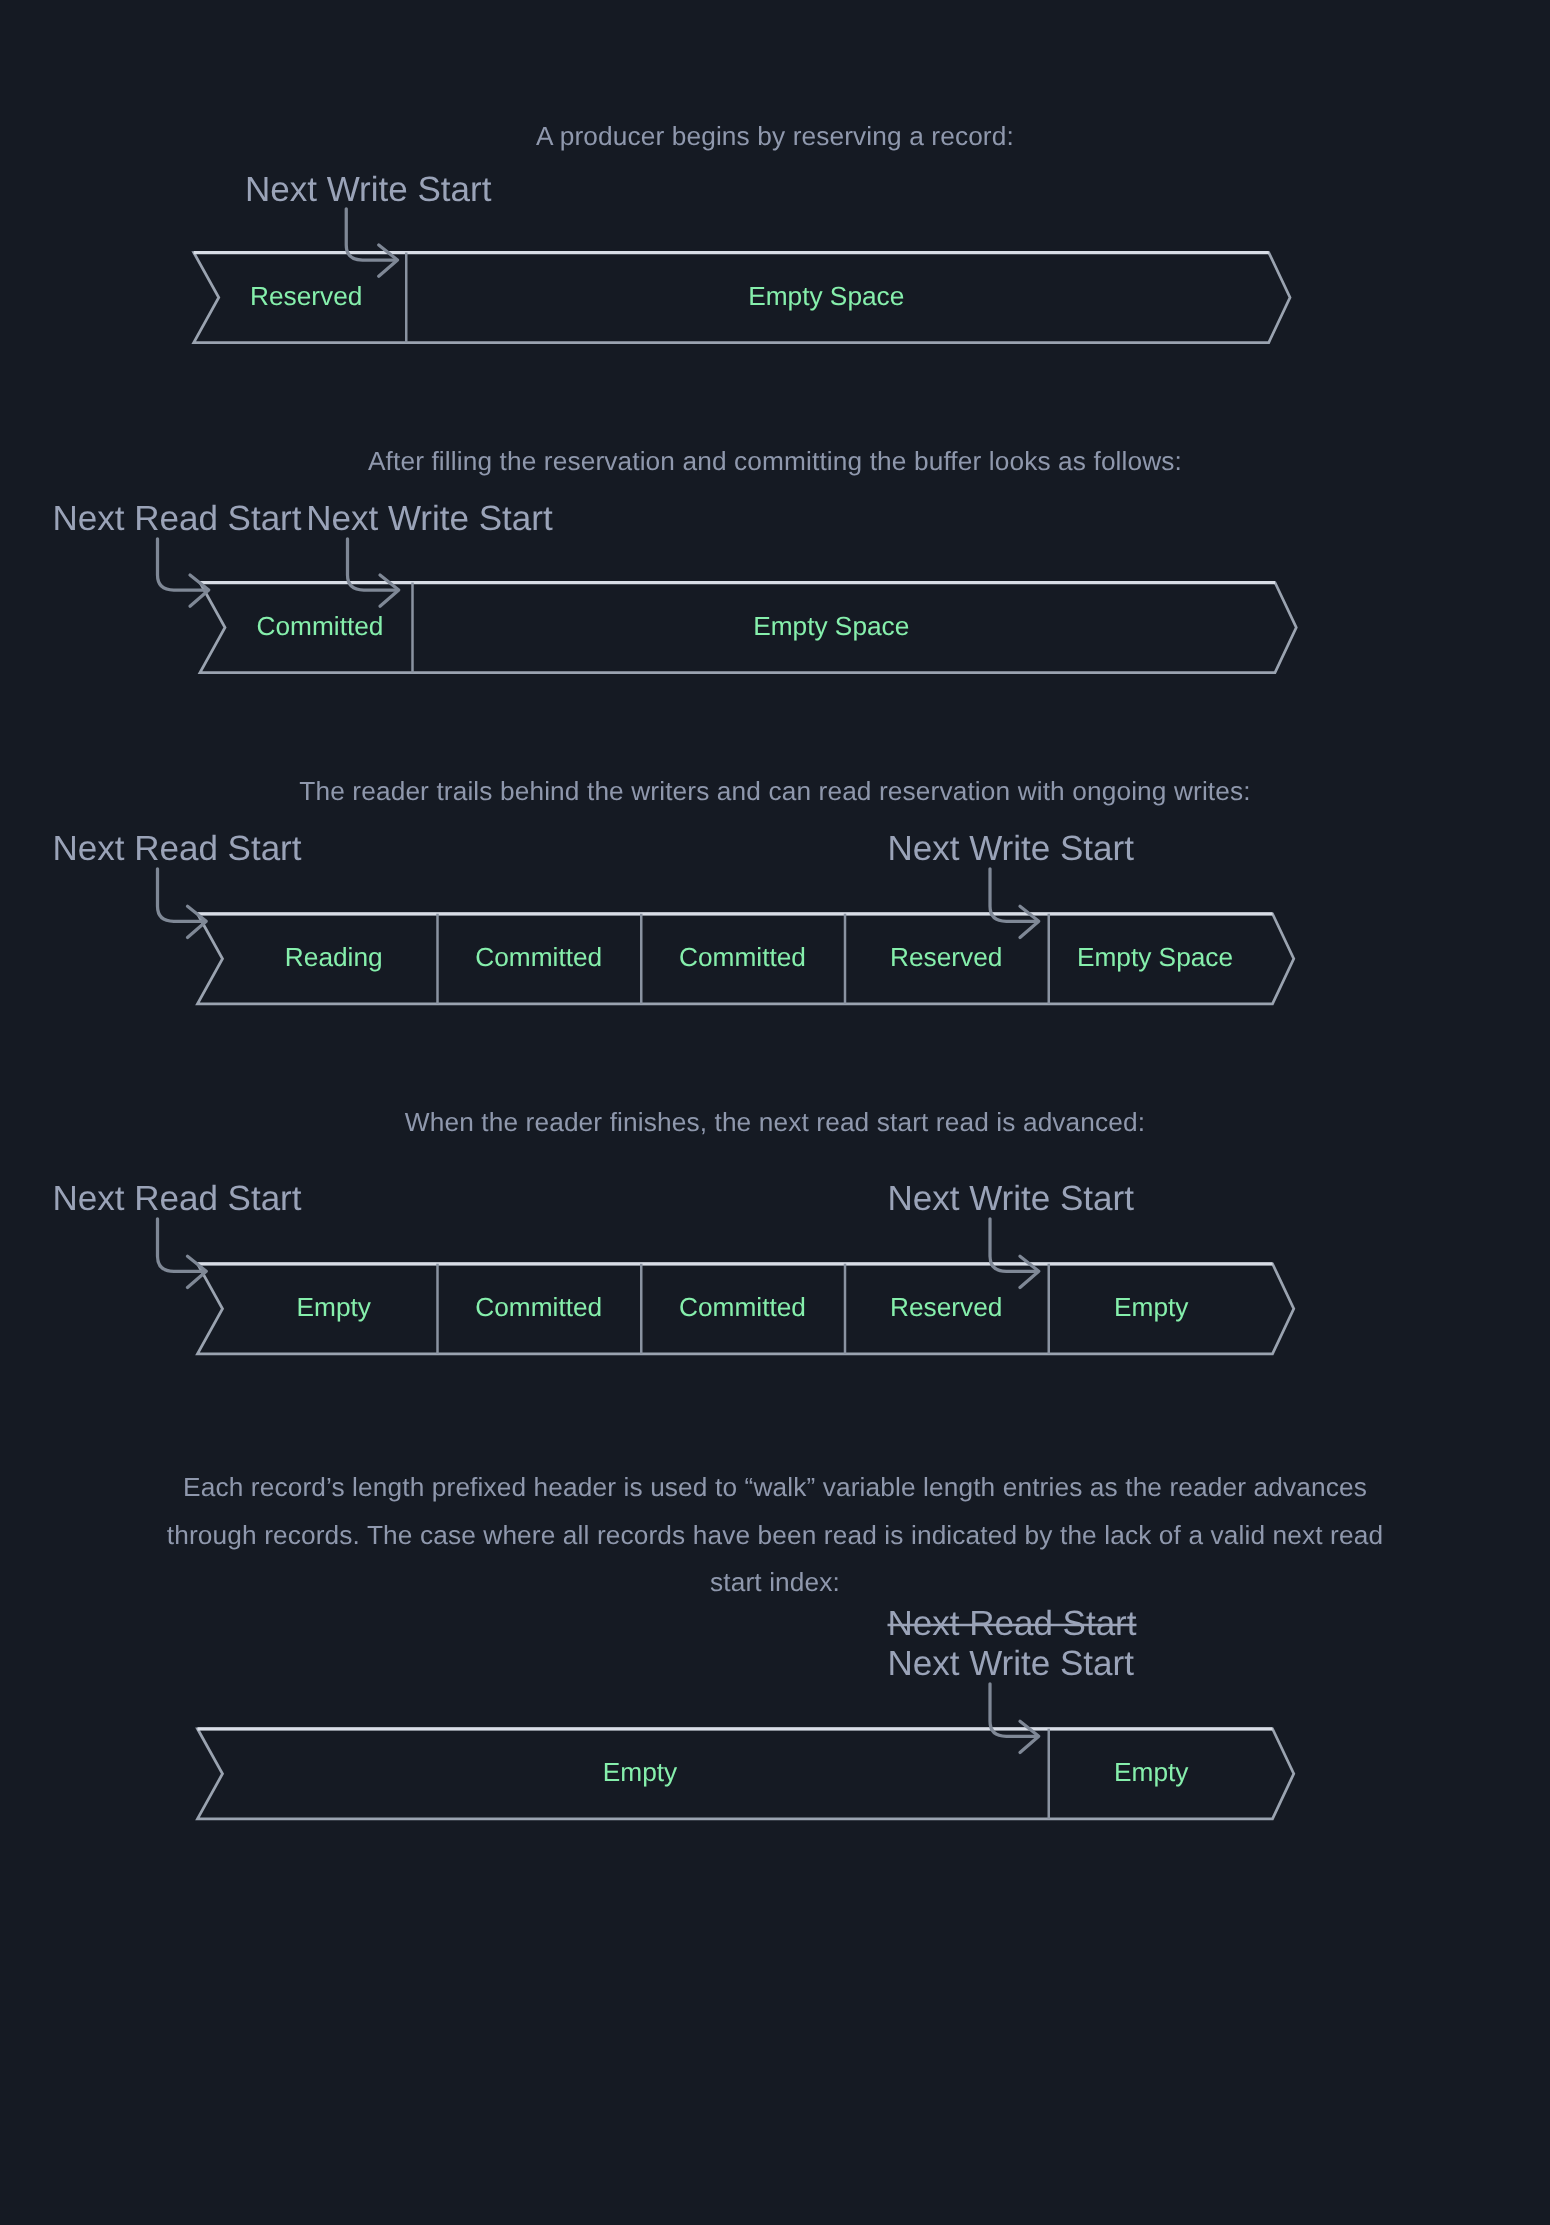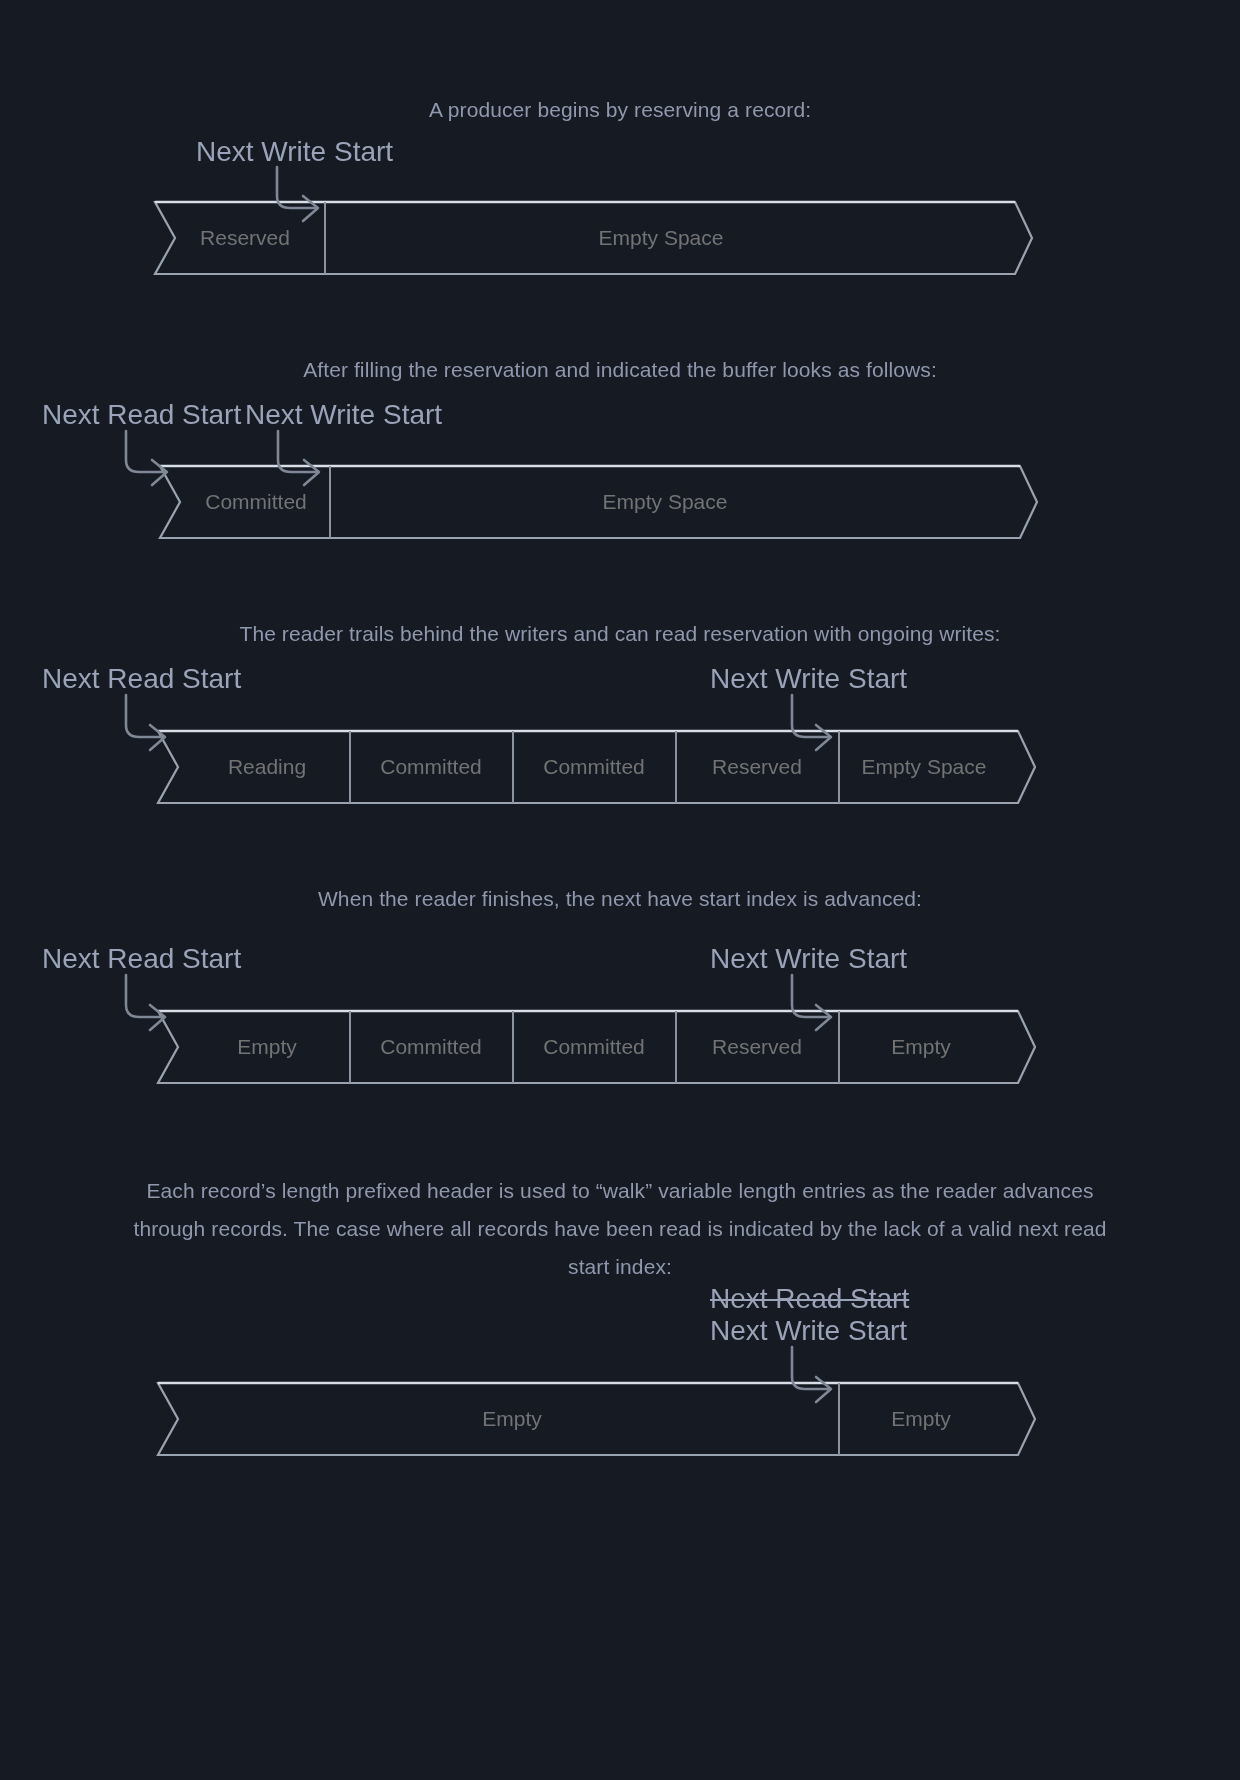--- a/index.html
+++ b/index.html
@@ -29,21 +29,21 @@
     line-height:26px;
     white-space:nowrap;
   }
   .label.struck{ text-decoration:line-through; text-decoration-thickness:1.5px; }
 
   .diagram{position:absolute;left:0;top:0;}
   svg{display:block;overflow:visible;}
 
   .seg-text{
     position:absolute;
-    color:#737373;
+    color:#86efac;
     font-size:21px;
     line-height:24px;
     text-align:center;
     white-space:nowrap;
     transform:translate(-50%,-50%);
   }
 </style>
 </head>
 <body>
 
@@ -61,21 +61,21 @@
 
       <line x1="325" y1="202" x2="325" y2="274" stroke="#8a93a1" stroke-width="2"></line>
 
       <path d="M277,167 L277,196 Q277,208 290,208 L316,208" fill="none" stroke="#7f8896" stroke-width="2.6" stroke-linecap="round"></path>
       <path d="M303,196 L318,208 L303,221" fill="none" stroke="#7f8896" stroke-width="2.6" stroke-linecap="round" stroke-linejoin="round"></path>
     </svg>
   </div>
   <div class="seg-text" style="left:245px;top:238px;">Reserved</div>
   <div class="seg-text" style="left:661px;top:238px;">Empty Space</div>
 
-  <div class="caption" style="left:120px;top:352px;width:1000px;">After filling the reservation and indicated the buffer looks as follows:</div>
+  <div class="caption" style="left:120px;top:352px;width:1000px;">After filling the reservation and committing the buffer looks as follows:</div>
 
   <div class="label" style="left:42px;top:402px;">Next Read Start</div>
   <div class="label" style="left:245px;top:402px;">Next Write Start</div>
 
   <div class="diagram" style="left:0;top:0;">
     <svg width="1240" height="600">
       <path d="M160,466 L1020,466 L1037,502 L1020,538 L160,538 L180,502 Z" fill="none" stroke="#9aa3b0" stroke-width="2.2"></path>
       <path d="M160,466 L1020,466" fill="none" stroke="#d8dde6" stroke-width="2.6"></path>
       <line x1="330" y1="466" x2="330" y2="538" stroke="#8a93a1" stroke-width="2"></line>
 
@@ -110,21 +110,21 @@
       <path d="M792,695 L792,725 Q792,737 805,737 L829,737" fill="none" stroke="#7f8896" stroke-width="2.6" stroke-linecap="round"></path>
       <path d="M816,725 L831,737 L816,750" fill="none" stroke="#7f8896" stroke-width="2.6" stroke-linecap="round" stroke-linejoin="round"></path>
     </svg>
   </div>
   <div class="seg-text" style="left:267px;top:767px;">Reading</div>
   <div class="seg-text" style="left:431px;top:767px;">Committed</div>
   <div class="seg-text" style="left:594px;top:767px;">Committed</div>
   <div class="seg-text" style="left:757px;top:767px;">Reserved</div>
   <div class="seg-text" style="left:924px;top:767px;">Empty Space</div>
 
-  <div class="caption" style="left:160px;top:881px;width:920px;">When the reader finishes, the next have start index is advanced:</div>
+  <div class="caption" style="left:160px;top:881px;width:920px;">When the reader finishes, the next read start read is advanced:</div>
 
   <div class="label" style="left:42px;top:946px;">Next Read Start</div>
   <div class="label" style="left:710px;top:946px;">Next Write Start</div>
 
   <div class="diagram" style="left:0;top:0;">
     <svg width="1240" height="1160">
       <path d="M158,1011 L1018,1011 L1035,1047 L1018,1083 L158,1083 L178,1047 Z" fill="none" stroke="#9aa3b0" stroke-width="2.2"></path>
       <path d="M158,1011 L1018,1011" fill="none" stroke="#d8dde6" stroke-width="2.6"></path>
 
       <line x1="350" y1="1011" x2="350" y2="1083" stroke="#8a93a1" stroke-width="2"></line>

